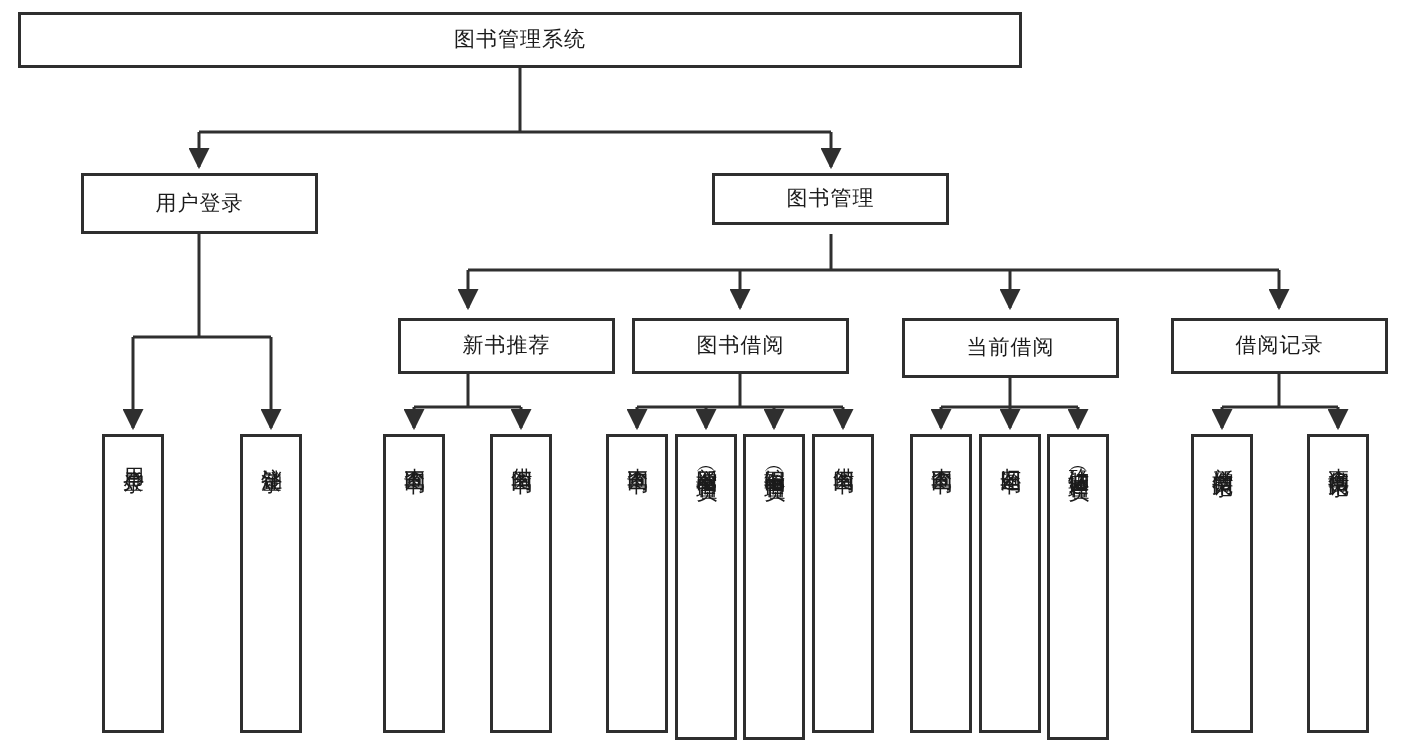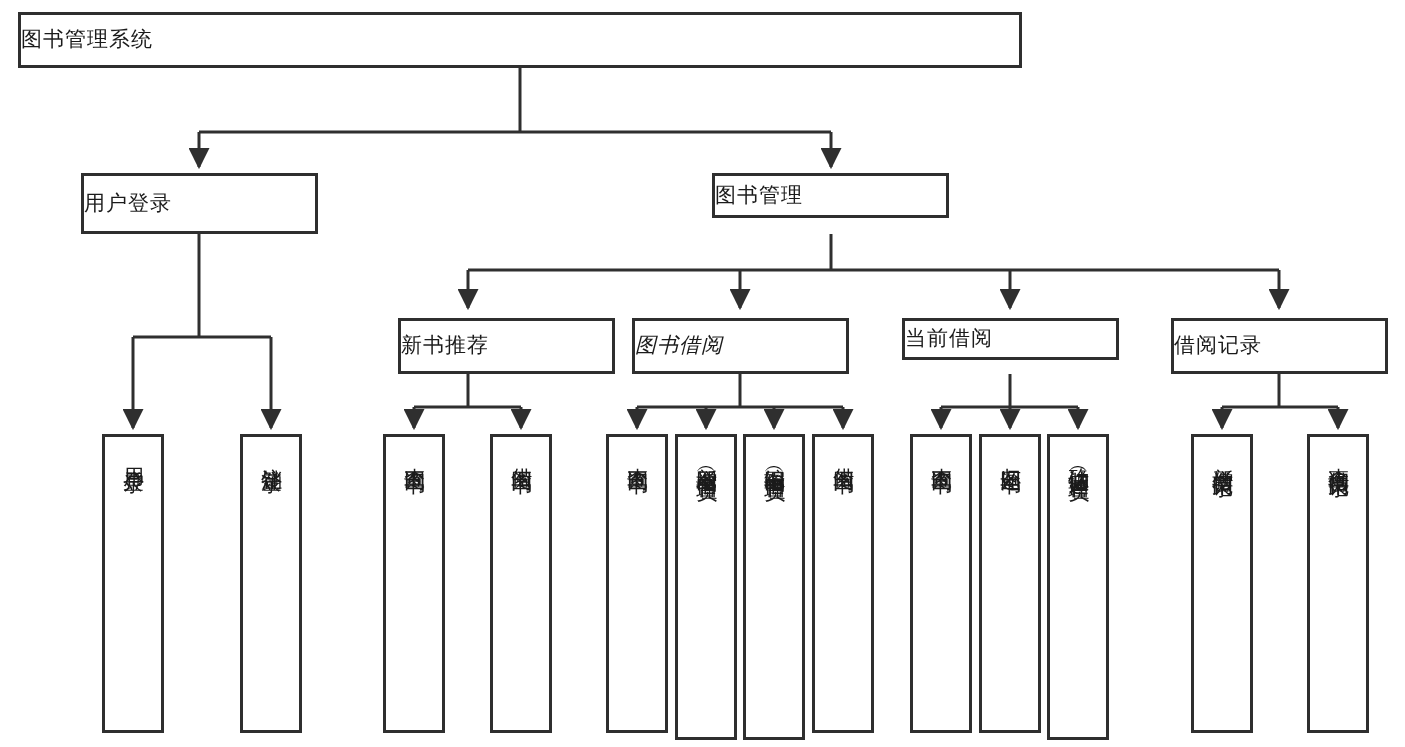--- a/index.html
+++ b/index.html
@@ -25,20 +25,21 @@
   .node {
     position: absolute;
     background: #ffffff;
     border: 3px solid #2f2f2f;
     box-sizing: border-box;
     z-index: 2;
   }
   .node-h {
     display: flex;
     align-items: center;
+    justify-content: center;
   }
   .node-h .label {
     font-size: 21px;
     color: #1b1b1b;
     letter-spacing: 1px;
     line-height: 1.1;
     white-space: nowrap;
   }
   .node-v {
     display: flex;
@@ -118,31 +119,31 @@
     </g>
   </svg>
 
   <div class="node node-h" style="left:18px; top:12px; width:1004px; height:56px;">
     <span class="label">图书管理系统</span>
   </div>
 
   <div class="node node-h" style="left:81px; top:173px; width:237px; height:61px;">
     <span class="label">用户登录</span>
   </div>
-  <div class="node node-h" style="left:712px; top:173px; width:237px; height:45px;">
+  <div class="node node-h" style="left:712px; top:173px; width:237px; height:52px;">
     <span class="label">图书管理</span>
   </div>
 
   <div class="node node-h" style="left:360px; top:318px; width:217px; height:56px;margin-left:38px;">
     <span class="label">新书推荐</span>
   </div>
-  <div class="node node-h" style="left:632px; top:318px; width:217px; height:56px;font-style:italic;">
+  <div class="node node-h" style="left:632px; top:318px; width:217px; height:56px;">
     <span class="label">图书借阅</span>
   </div>
-  <div class="node node-h" style="left:902px; top:318px; width:217px; height:42px;">
+  <div class="node node-h" style="left:902px; top:318px; width:217px; height:60px;">
     <span class="label">当前借阅</span>
   </div>
   <div class="node node-h" style="left:1171px; top:318px; width:217px; height:56px;">
     <span class="label">借阅记录</span>
   </div>
 
   <div class="node node-v" style="left:102px; top:434px; width:62px; height:299px;">
     <span class="label">用户登录</span>
   </div>
   <div class="node node-v" style="left:240px; top:434px; width:62px; height:299px;">

